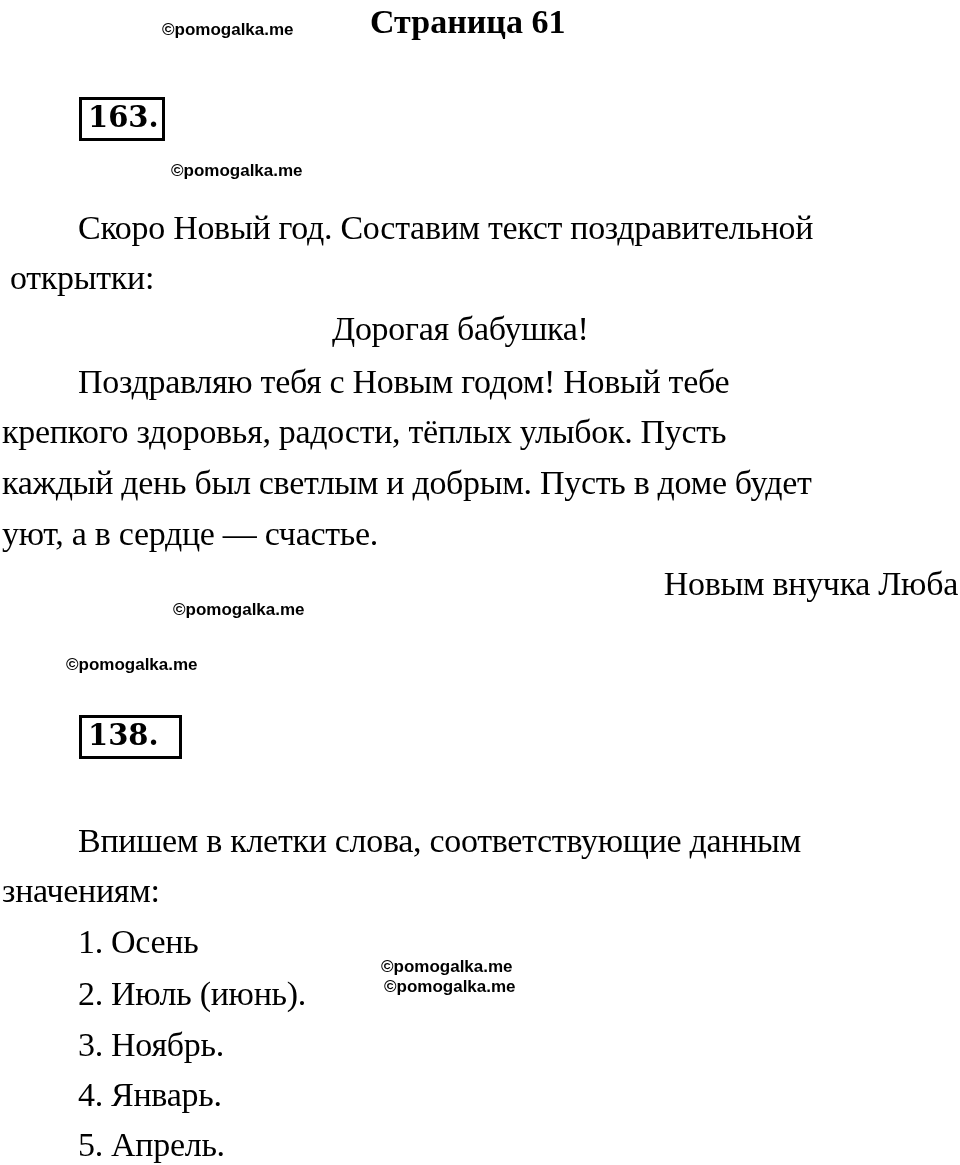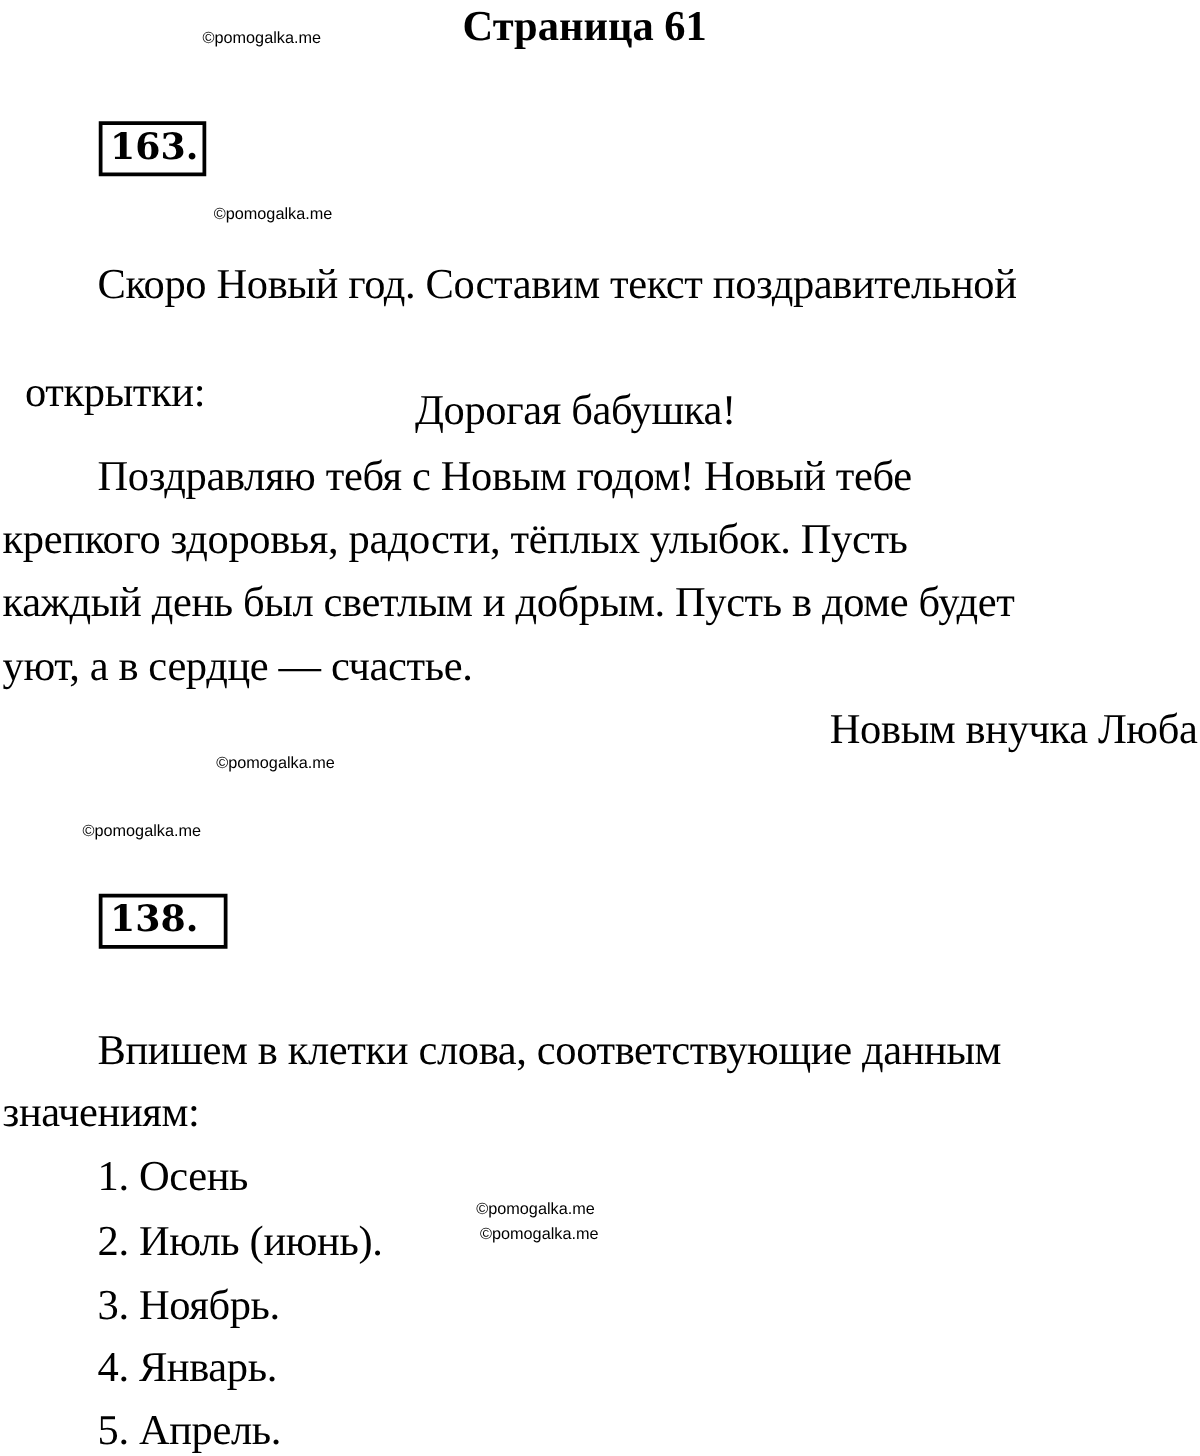--- a/index.html
+++ b/index.html
@@ -1,21 +1,21 @@
 <!DOCTYPE html>
 <html><head>
 <meta charset="utf-8">
 <style>
   html, body { margin: 0; padding: 0; background: #ffffff; }
   body { width: 960px; height: 1165px; position: relative; overflow: hidden; color: #000; }
   .abs { position: absolute; white-space: nowrap; }
   .serif { font-family: "Liberation Serif", "DejaVu Serif", serif; }
   .sans { font-family: "Liberation Sans", "DejaVu Sans", sans-serif; }
   .title { font-weight: bold; font-size: 34px; line-height: 40px; }
-  .wm { font-weight: normal; font-size: 13px; line-height: 20px; }
+  .wm { font-weight: bold; font-size: 17px; line-height: 20px; }
   .body-text { font-size: 34px; line-height: 40px; letter-spacing: -0.3px; }
   .num-box {
     position: absolute;
     border: 3px solid #000;
     font-family: "DejaVu Serif", "Liberation Serif", serif;
     font-weight: bold;
     font-size: 29px;
     line-height: 34px;
     padding: 0 5px 0 6px;
     box-sizing: border-box;
@@ -24,21 +24,21 @@
 </head>
 <body>
 
 <div class="abs sans wm" style="left:162px; top:20px;">©pomogalka.me</div>
 <div class="abs serif title" style="left:370px; top:2px;">Страница 61</div>
 
 <div class="num-box" style="left:79px; top:97px; width:86px; height:44px;">163.</div>
 <div class="abs sans wm" style="left:171px; top:161px;">©pomogalka.me</div>
 
 <div class="abs serif body-text" style="left:78px; top:208px;">Скоро Новый год. Составим текст поздравительной</div>
-<div class="abs serif body-text" style="left:20px; top:258px;margin-top:37px;">открытки:</div>
+<div class="abs serif body-text" style="left:10px; top:258px;">открытки:</div>
 <div class="abs serif body-text" style="left:332px; top:309px;">Дорогая бабушка!</div>
 
 <div class="abs serif body-text" style="left:78px; top:362px;">Поздравляю тебя с Новым годом! Новый тебе</div>
 <div class="abs serif body-text" style="left:2px; top:412px;">крепкого здоровья, радости, тёплых улыбок. Пусть</div>
 <div class="abs serif body-text" style="left:2px; top:463px;">каждый день был светлым и добрым. Пусть в доме будет</div>
 <div class="abs serif body-text" style="left:2px; top:514px;">уют, а в сердце — счастье.</div>
 
 <div class="abs serif body-text" style="right:2px; top:564px;">Новым внучка Люба</div>
 
 <div class="abs sans wm" style="left:173px; top:600px;">©pomogalka.me</div>

